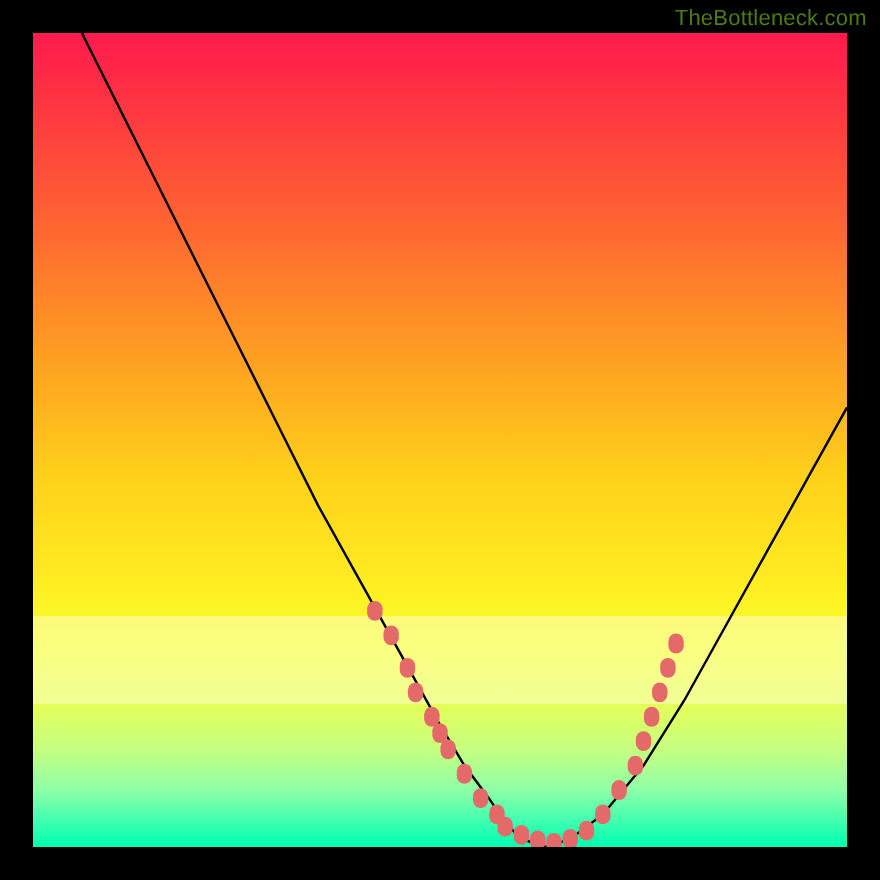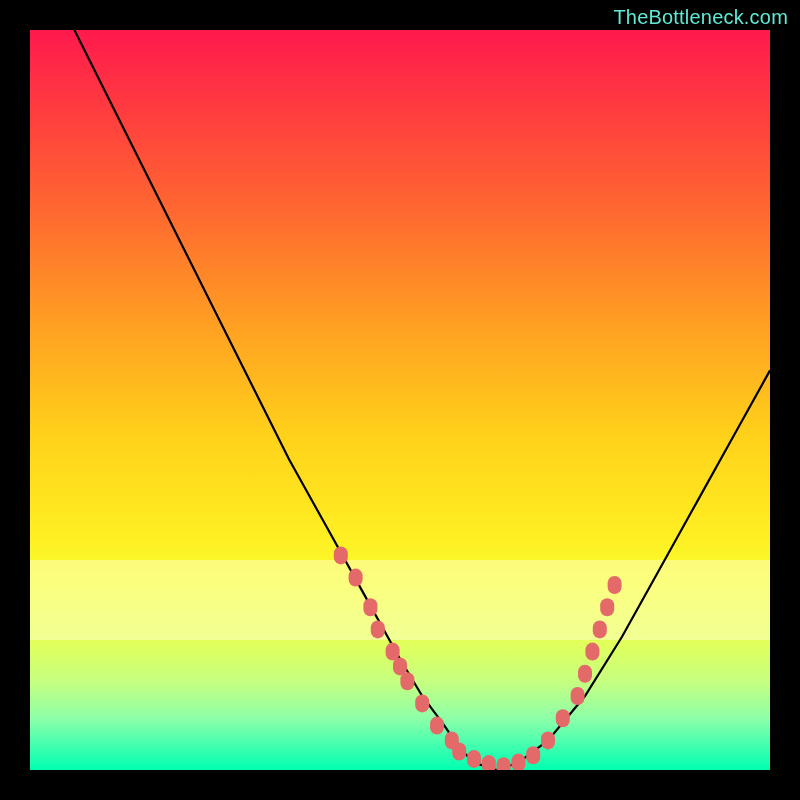--- a/index.html
+++ b/index.html
@@ -47,21 +47,21 @@
     height: 80px;
     background: rgba(255,255,225,0.45);
     pointer-events: none;
   }
   .watermark {
     position: absolute;
     top: 6px;
     right: 12px;
     font-family: Arial, Helvetica, sans-serif;
     font-size: 20px;
-    color: #5eead4;
+    color: #4d7c0f;
     letter-spacing: 0.2px;
   }
   svg.curve {
     position: absolute;
     left: 30px;
     top: 30px;
     width: 740px;
     height: 740px;
     pointer-events: none;
   }

